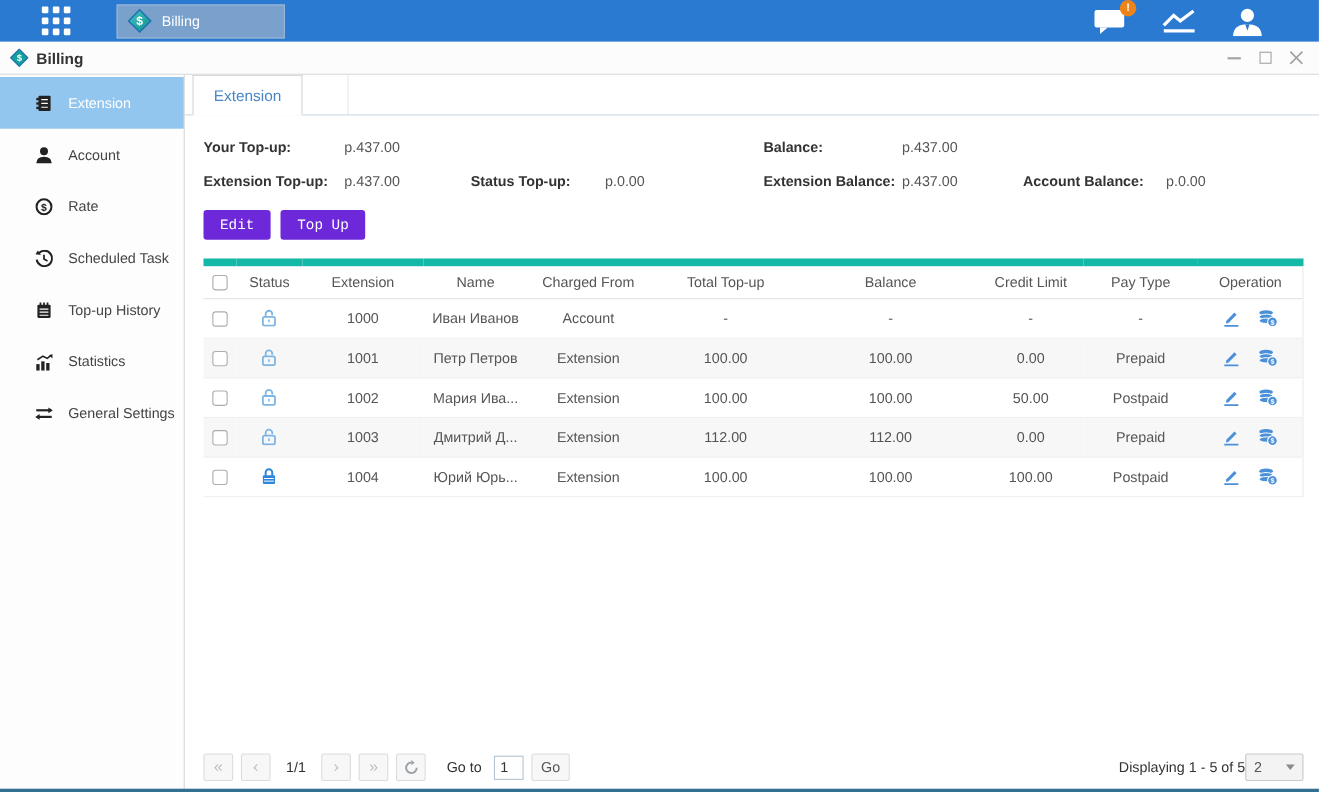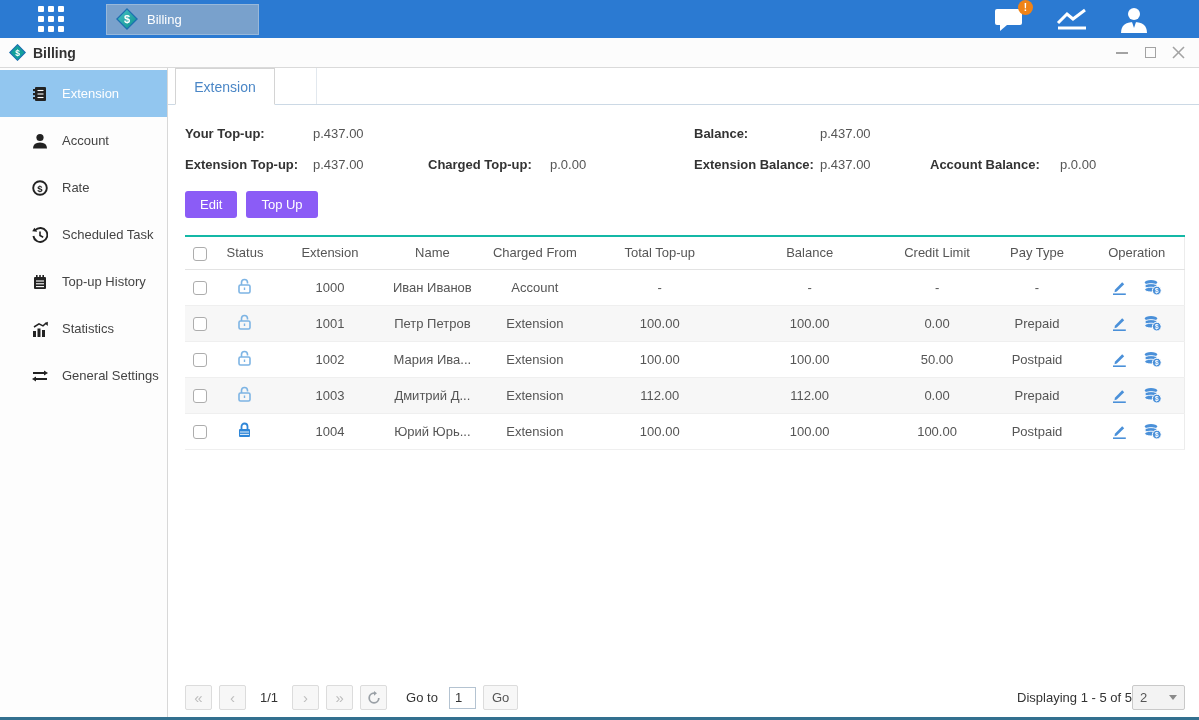--- a/index.html
+++ b/index.html
@@ -42,24 +42,24 @@
   .summary { display:flex; margin-top:13px; padding-left:17px; font-size:13px; }
   .sum-left { width:509px; }
   .sum-right { flex:1; }
   .sum-row { height:31px; display:flex; align-items:center; }
   .slabel { font-weight:bold; color:#333; }
   .sval { color:#555; }
   .w128 { width:128px; } .w115 { width:115px; } .w122 { width:122px; }
   .w126 { width:126px; } .w110 { width:110px; } .w130 { width:130px; }
 
   .actions { padding-left:17px; margin-top:11px; display:flex; gap:9px; }
-  .btn { background:#8b5cf6; color:#fff; font-size:13px; border:none; height:27px; padding:0 15px; border-radius:3px; cursor:pointer; font-family:Liberation Sans, sans-serif; }
+  .btn { background:#6d28d9; color:#fff; font-size:13px; border:none; height:27px; padding:0 15px; border-radius:3px; cursor:pointer; font-family:Liberation Mono, monospace; }
 
   .table-wrap { margin:17px 14px 0 17px; }
-  table { width:1000px; border-collapse:collapse; font-size:13px; color:#555; border-top:2px solid #14b8a6; border-right:1px solid #ececec; }
+  table { width:1000px; border-collapse:collapse; font-size:13px; color:#555; border-top:7px solid #14b8a6; border-right:1px solid #ececec; }
   th { font-weight:normal; color:#555; height:33px; border-bottom:1px solid #e3e3e3; text-align:center; }
   td { height:35px; text-align:center; border-bottom:1px solid #efefef; }
   tbody tr:nth-child(even) { background:#f7f7f7; }
   .cb { width:14px; height:14px; border:1px solid #adadad; border-radius:3px; background:#fff; display:inline-block; vertical-align:middle; cursor:pointer; }
   .op-cell { display:flex; justify-content:center; align-items:center; gap:15px; height:35px; }
   .op-ico { cursor:pointer; display:flex; align-items:center; }
 
   
   .pager { position:absolute; bottom:7px; left:17px; right:14px; display:flex; align-items:center; gap:7px; font-size:13px; color:#333; }
   .pbtn { min-width:27px; height:25px; background:#f7f7f7; border:1px solid #dcdcdc; border-radius:2px;
@@ -249,21 +249,21 @@
 
       <div class="summary">
         <div class="sum-left">
           <div class="sum-row">
             <span class="slabel w128">Your Top-up:</span>
             <span class="sval">p.437.00</span>
           </div>
           <div class="sum-row">
             <span class="slabel w128">Extension Top-up:</span>
             <span class="sval w115">p.437.00</span>
-            <span class="slabel w122">Charged Top-up:</span>
+            <span class="slabel w122">Status Top-up:</span>
             <span class="sval">p.0.00</span>
           </div>
         </div>
         <div class="sum-right">
           <div class="sum-row">
             <span class="slabel w126">Balance:</span>
             <span class="sval">p.437.00</span>
           </div>
           <div class="sum-row">
             <span class="slabel w126">Extension Balance:</span>

